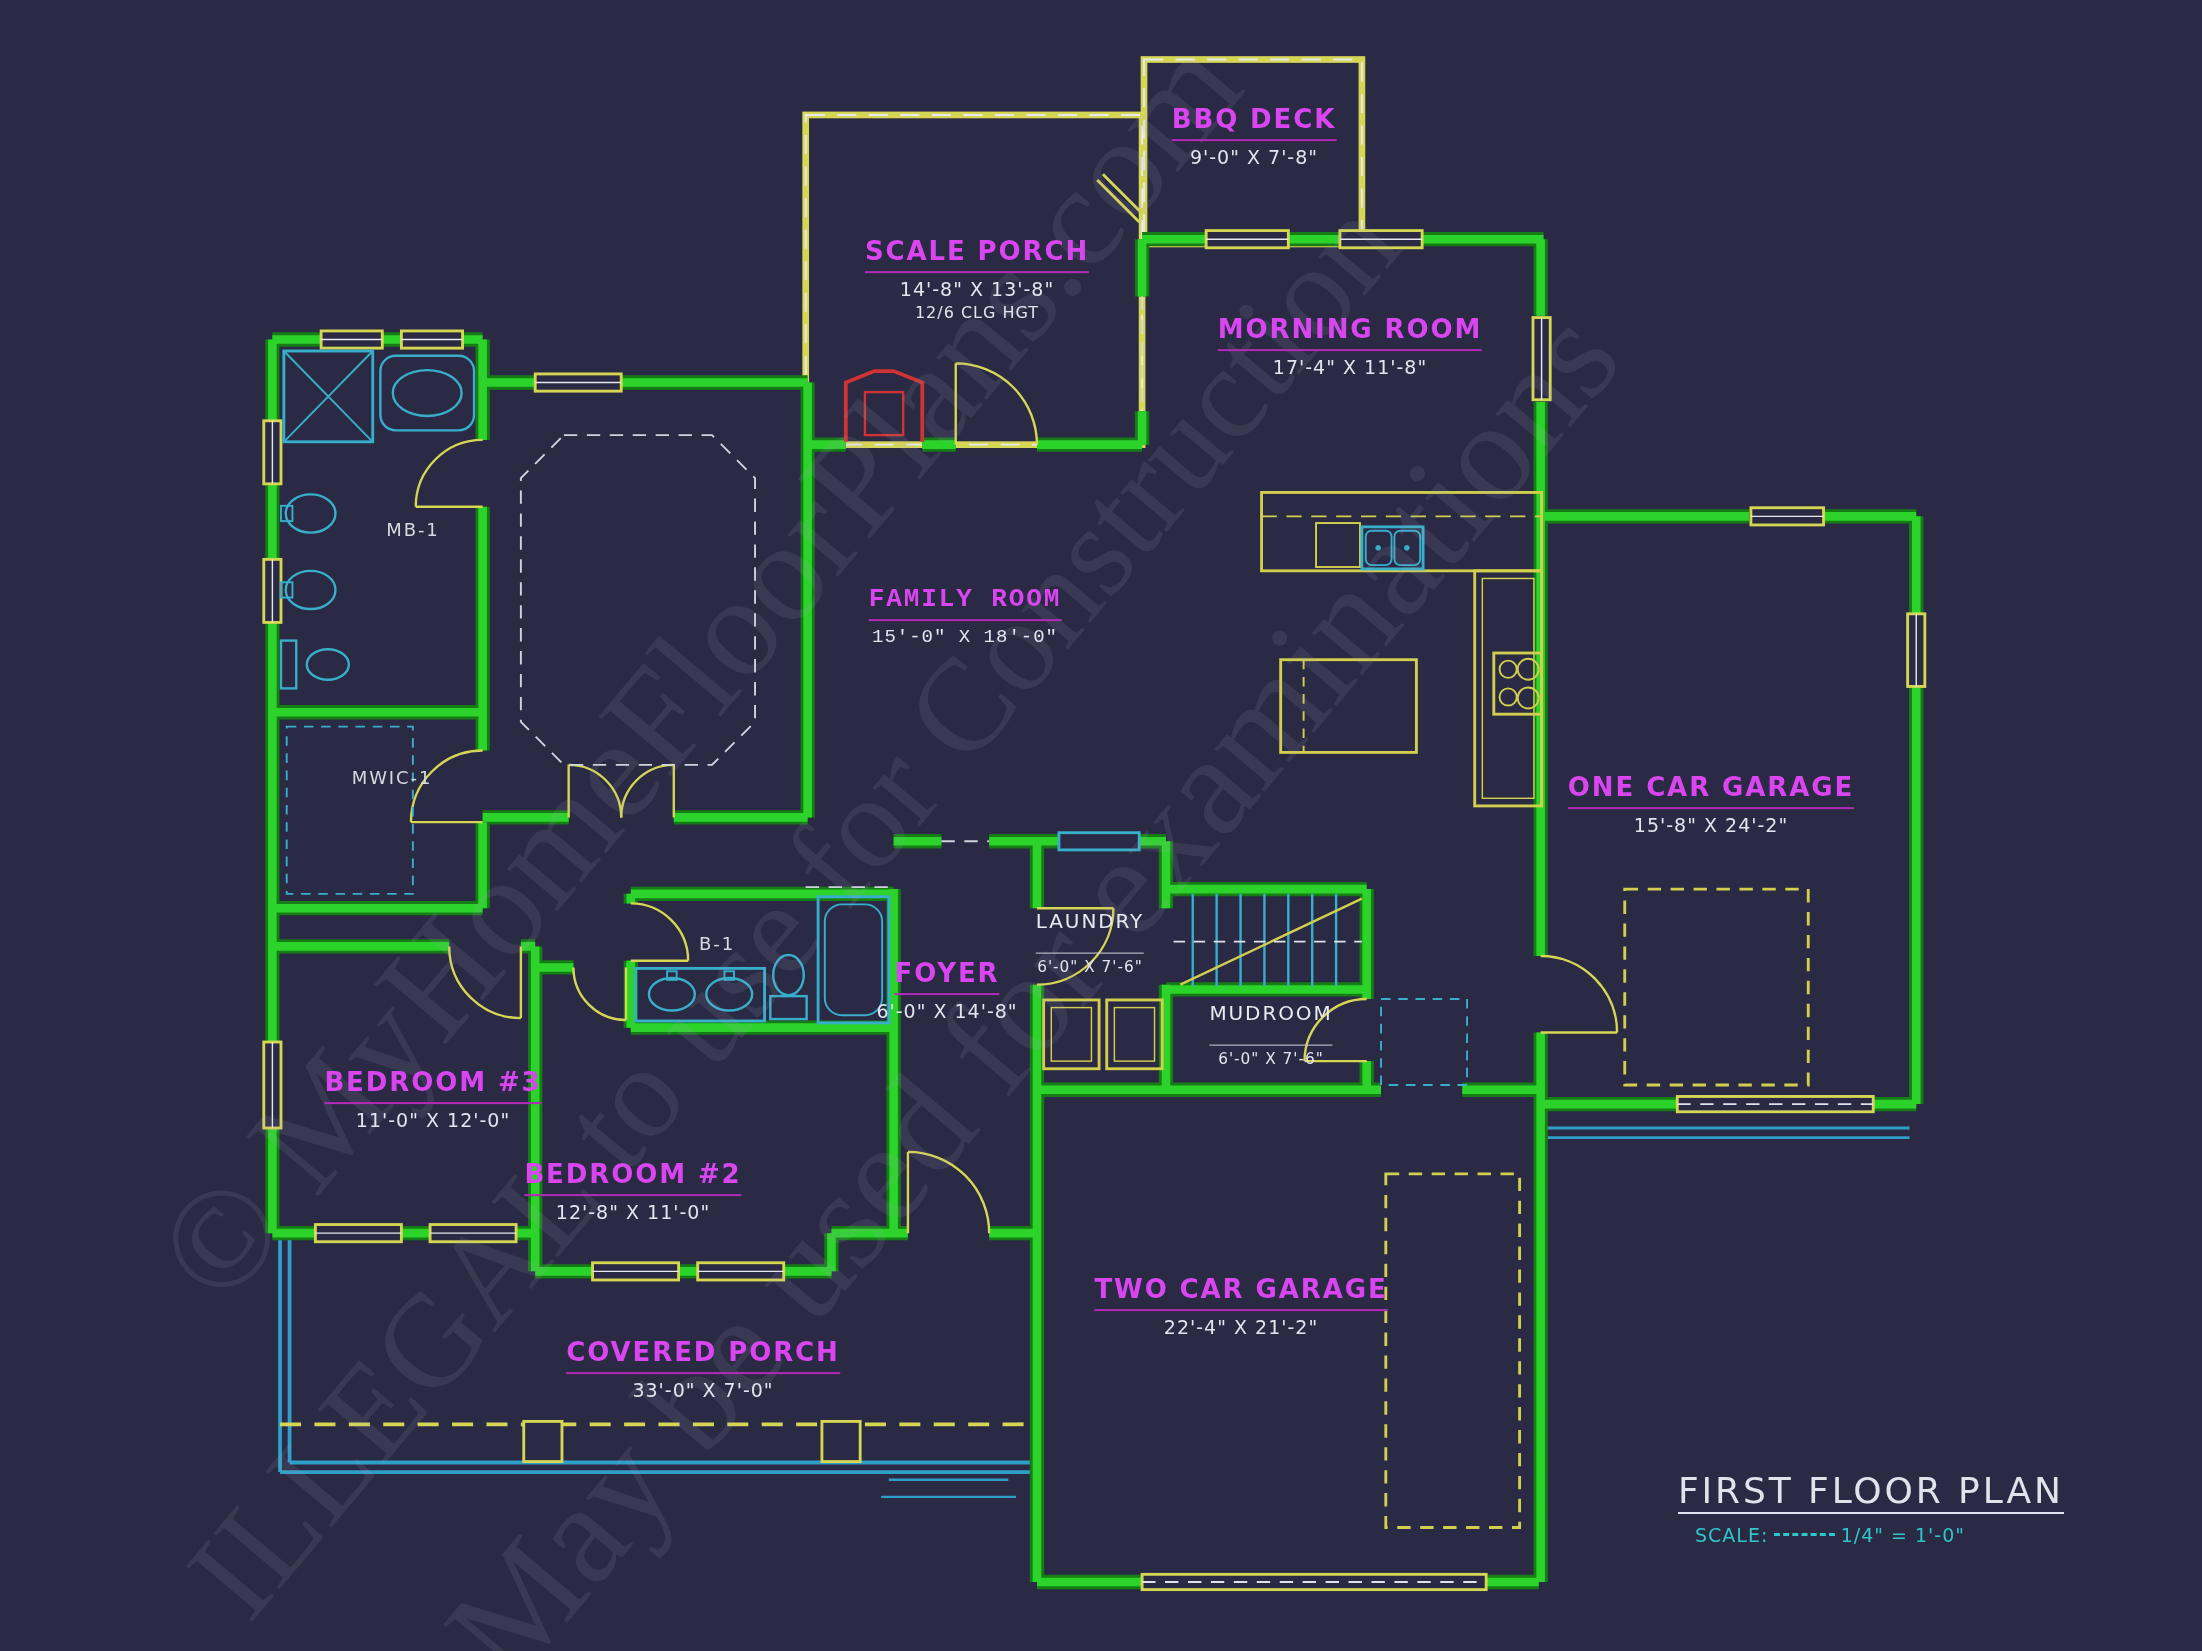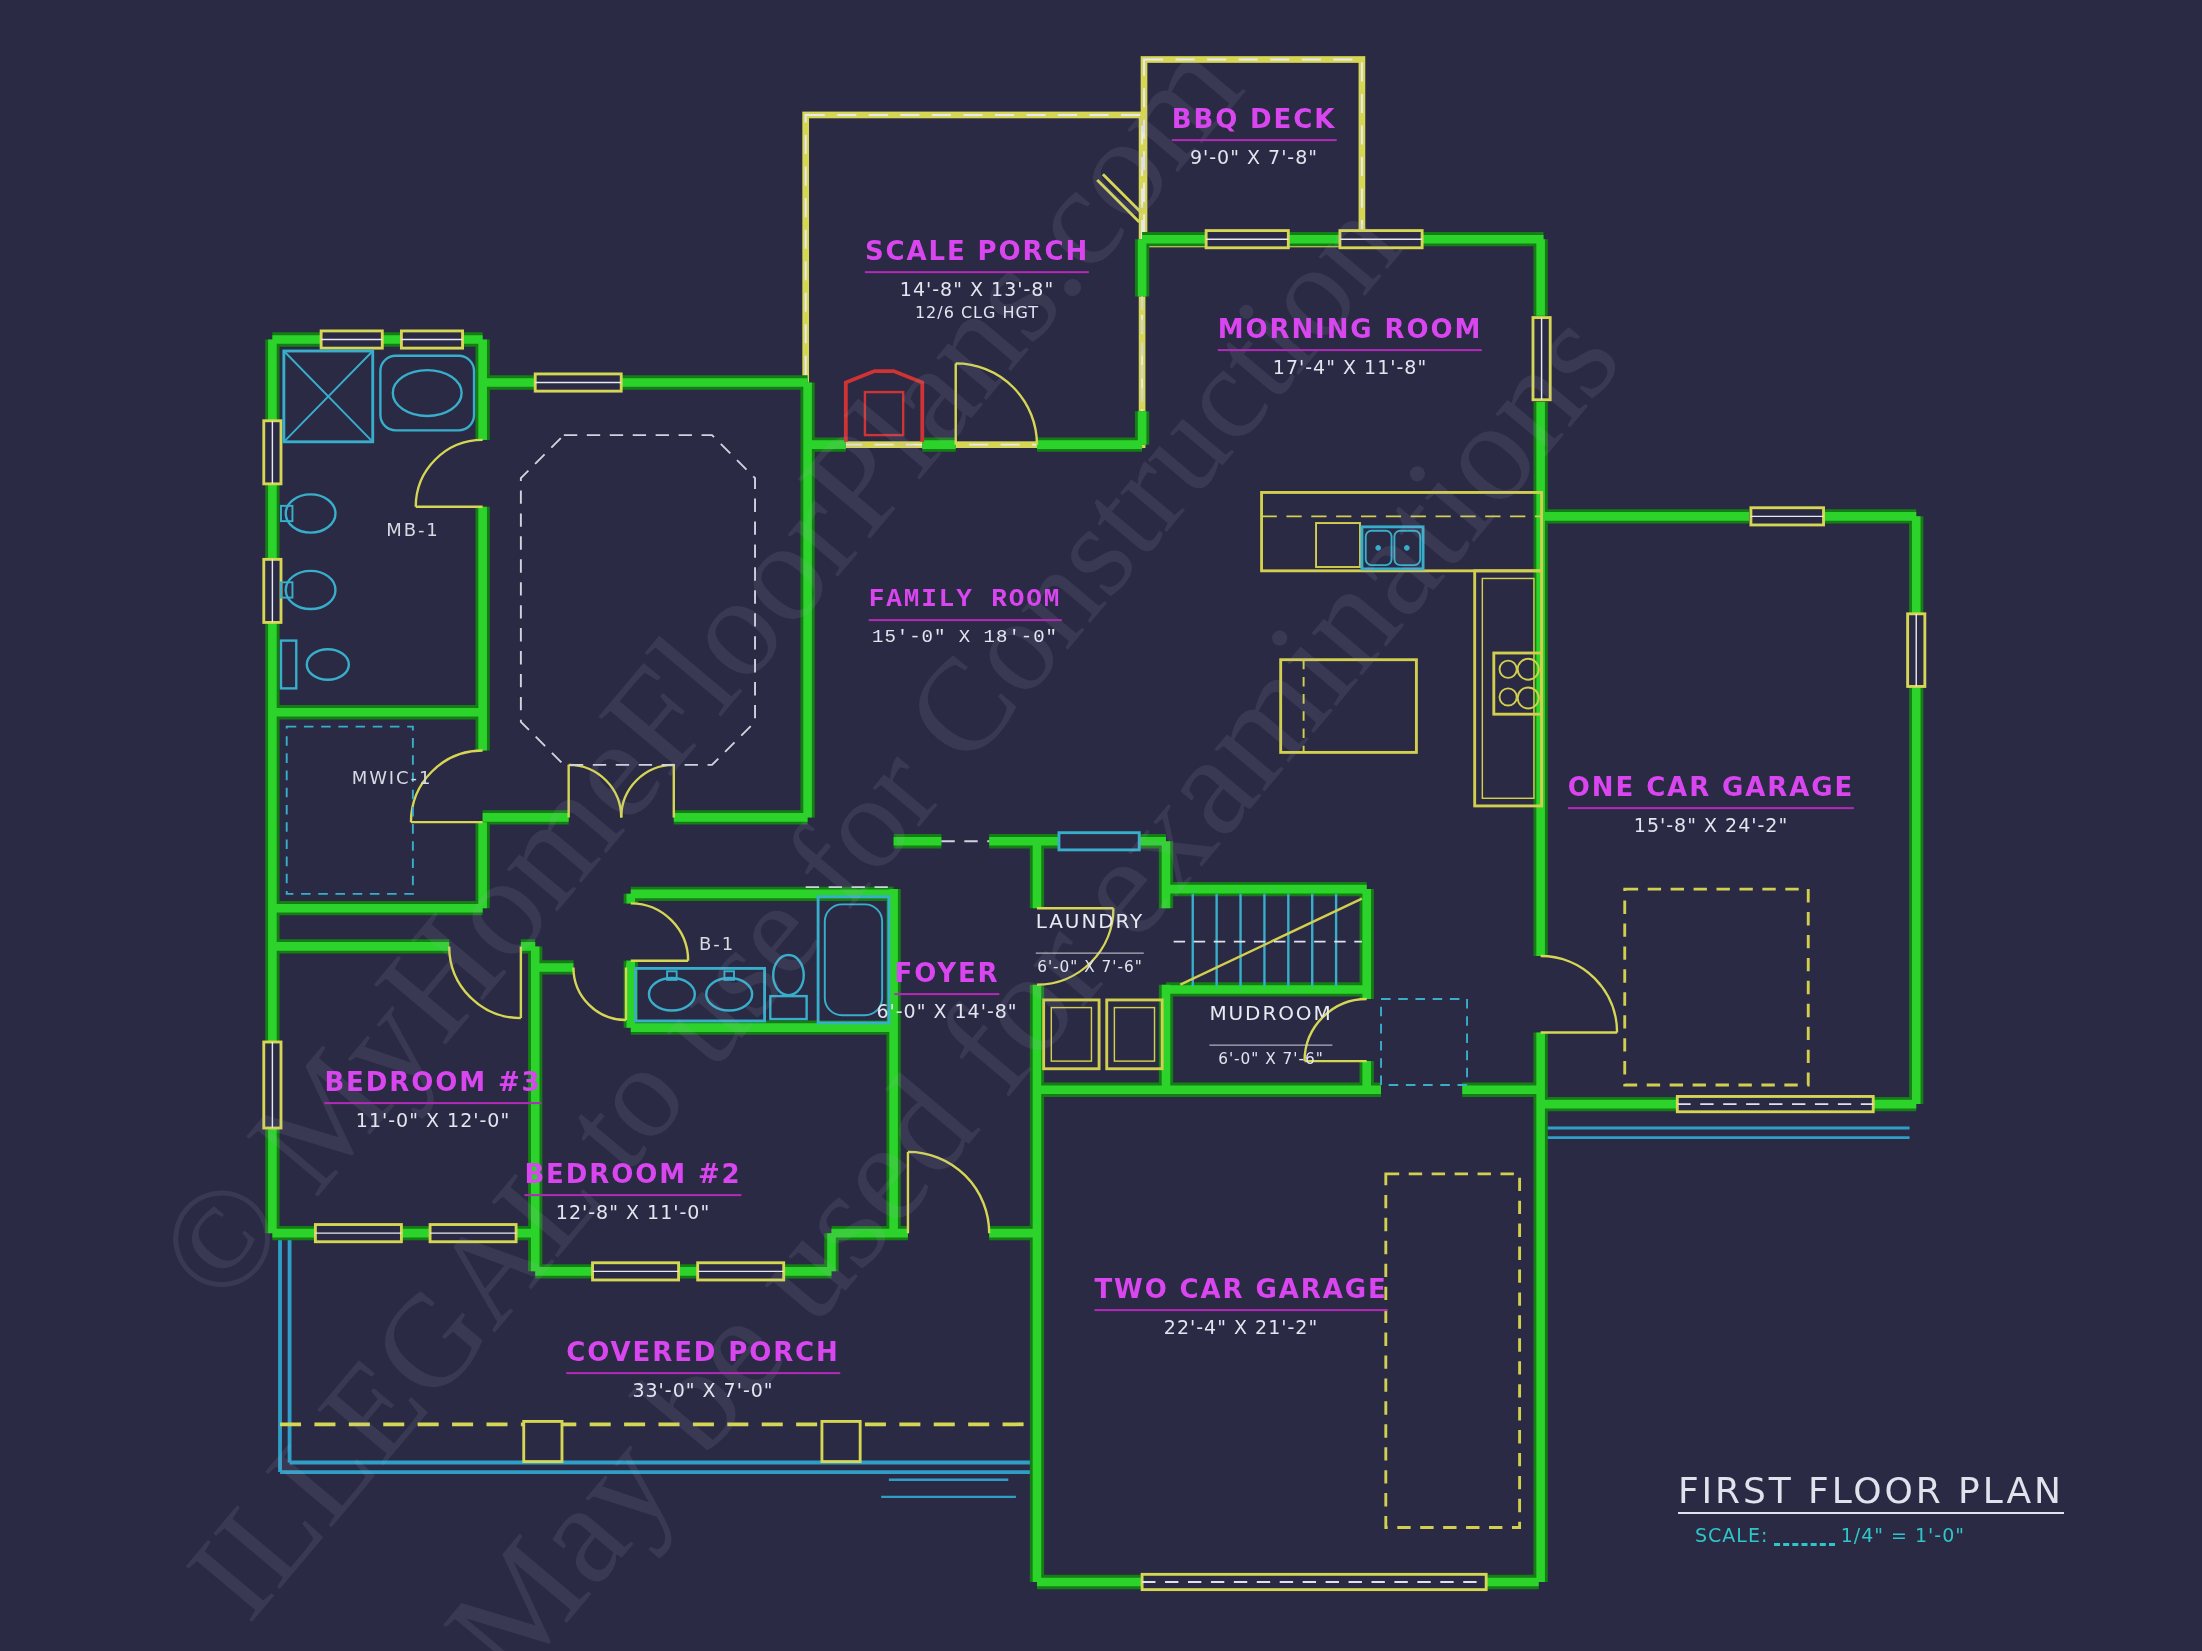--- a/index.html
+++ b/index.html
@@ -20,21 +20,21 @@
   .room-dims{color:#e2e5ef;font-size:19px;letter-spacing:1px;margin-top:4.8px;}
   .room-note{color:#e2e5ef;font-size:16px;letter-spacing:1px;margin-top:2.9px;}
   .small-name{color:#d6dae3;font-size:18px;letter-spacing:1.9px;}
   .util-name{display:inline-block;color:#e8eaf2;font-size:20px;letter-spacing:1.9px;
              border-bottom:1.9px solid #cfd3dd;padding-bottom:20px;}
   .util-dims{color:#e2e5ef;font-size:15.3px;letter-spacing:1px;margin-top:3.8px;}
   
   .title-block{position:absolute;z-index:3;left:1678px;top:1470px;width:287px;}
   .plan-title{display:inline-block;color:#dfe3ec;font-size:36px;letter-spacing:2.9px;
               border-bottom:2.9px solid #dfe3ec;padding-bottom:1px;white-space:nowrap;}
-  .scale-row{display:flex;align-items:flex-end;gap:6px;margin-top:9.6px;margin-left:17px;}
+  .scale-row{display:flex;align-items:center;gap:6px;margin-top:9.6px;margin-left:17px;}
   .scale-label,.scale-value{color:#2fc6c9;font-size:19px;letter-spacing:1px;white-space:nowrap;}
   .scale-dash{width:143px;border-top:3.8px dashed #2fc6c9;height:0;}
 </style>
 </head>
 <body>
 
 <div class="stage">
 
   <svg class="plan" width="2202" height="1652" viewBox="0 0 2304 1728">
 

